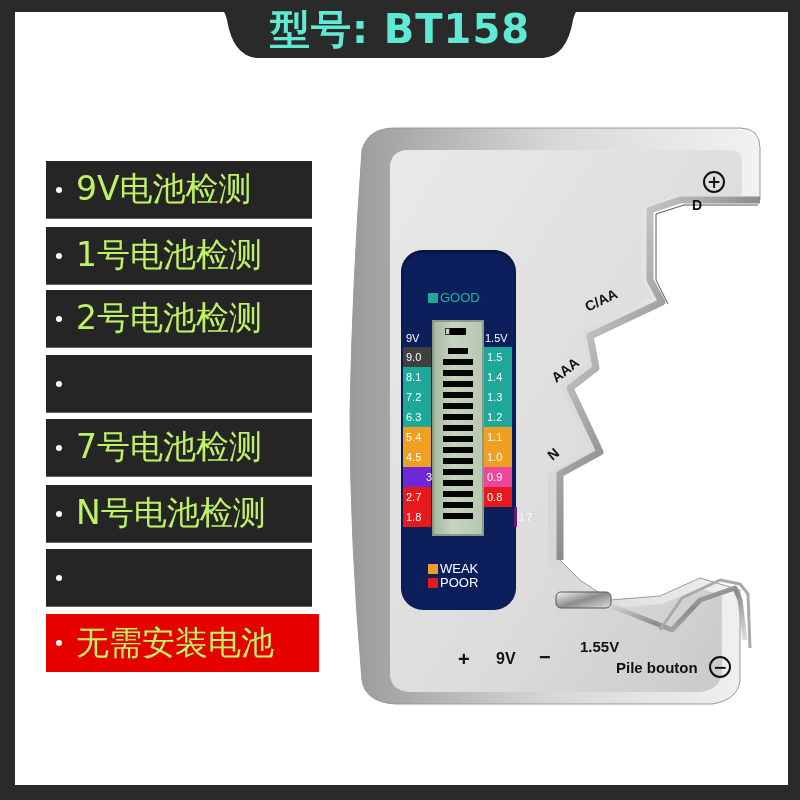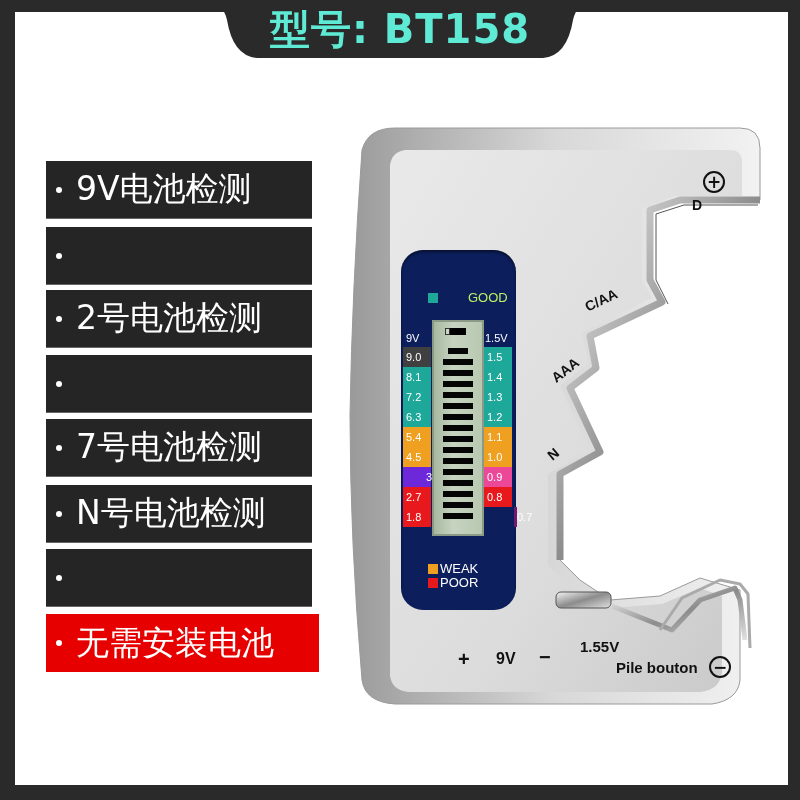--- a/index.html
+++ b/index.html
@@ -19,40 +19,40 @@
   .title-tab svg { position: absolute; left: 0; top: 0; }
   .title-text {
     position: absolute; left: 0; top: 0; width: 390px; height: 58px;
     display: flex; align-items: center; justify-content: center;
     color: #5eead4; font-weight: bold; font-size: 40px; letter-spacing: 1px;
     font-family: "DejaVu Sans", sans-serif;
   }
   .feature-list { position: absolute; left: 46px; top: 161px; z-index: 2; }
   .feature-item {
     position: absolute; left: 0; height: 58px; width: 266px;
-    background: #252525; color: #ffffff;
+    background: #252525; color: #bef264;
     display: flex; align-items: center;
     font-size: 33px; white-space: nowrap;
     border-bottom: 1px solid #666;
     box-sizing: border-box;
   }
   .feature-item.highlight { background: #e60000; width: 273px; border-bottom: none; }
   .feature-item .bullet {
     display: inline-block; width: 6px; height: 6px; border-radius: 50%;
     background: #fff; margin: 0 14px 0 10px; flex: none;
   }
   .tester { position: absolute; left: 0; top: 0; width: 800px; height: 800px; z-index: 1; }
   .lcd-panel {
     position: absolute; left: 401px; top: 250px; width: 115px; height: 360px;
     background: #0c1f5c; border-radius: 22px; z-index: 2;
     box-shadow: inset 0 2px 3px rgba(0,0,0,0.5);
   }
   .legend-good {
-    position: absolute; left: 27px; top: 40px; color: #bef264; font-size: 13px;
-    display: flex; align-items: center; font-family: "Liberation Sans", sans-serif; gap: 28px;
+    position: absolute; left: 27px; top: 40px; color: #14b8a6; font-size: 13px;
+    display: flex; align-items: center; font-family: "Liberation Sans", sans-serif;
   }
   .sq { display: inline-block; width: 10px; height: 10px; margin-right: 2px; }
   .scale-head {
     position: absolute; top: 82px; color: #fff; font-size: 11px;
     font-family: "Liberation Sans", sans-serif;
   }
   .scale-col { position: absolute; top: 97px; width: 28px; }
   .scale-cell {
     height: 20px; line-height: 20px; font-size: 11px; color: #fff;
     padding-left: 3px; font-family: "Liberation Sans", sans-serif;
@@ -99,20 +99,21 @@
   <div class="title-text">型号: BT158</div>
 </div>
 
 <div class="feature-list">
   <div class="feature-item" style="top:0px">
     <span class="bullet"></span>
     <span>9V电池检测</span>
   </div>
   <div class="feature-item" style="top:66px">
     <span class="bullet"></span>
+    <span>1号电池检测</span>
   </div>
   <div class="feature-item" style="top:129px">
     <span class="bullet"></span>
     <span>2号电池检测</span>
   </div>
   <div class="feature-item" style="top:194px">
     <span class="bullet"></span>
   </div>
   <div class="feature-item" style="top:258px">
     <span class="bullet"></span>

